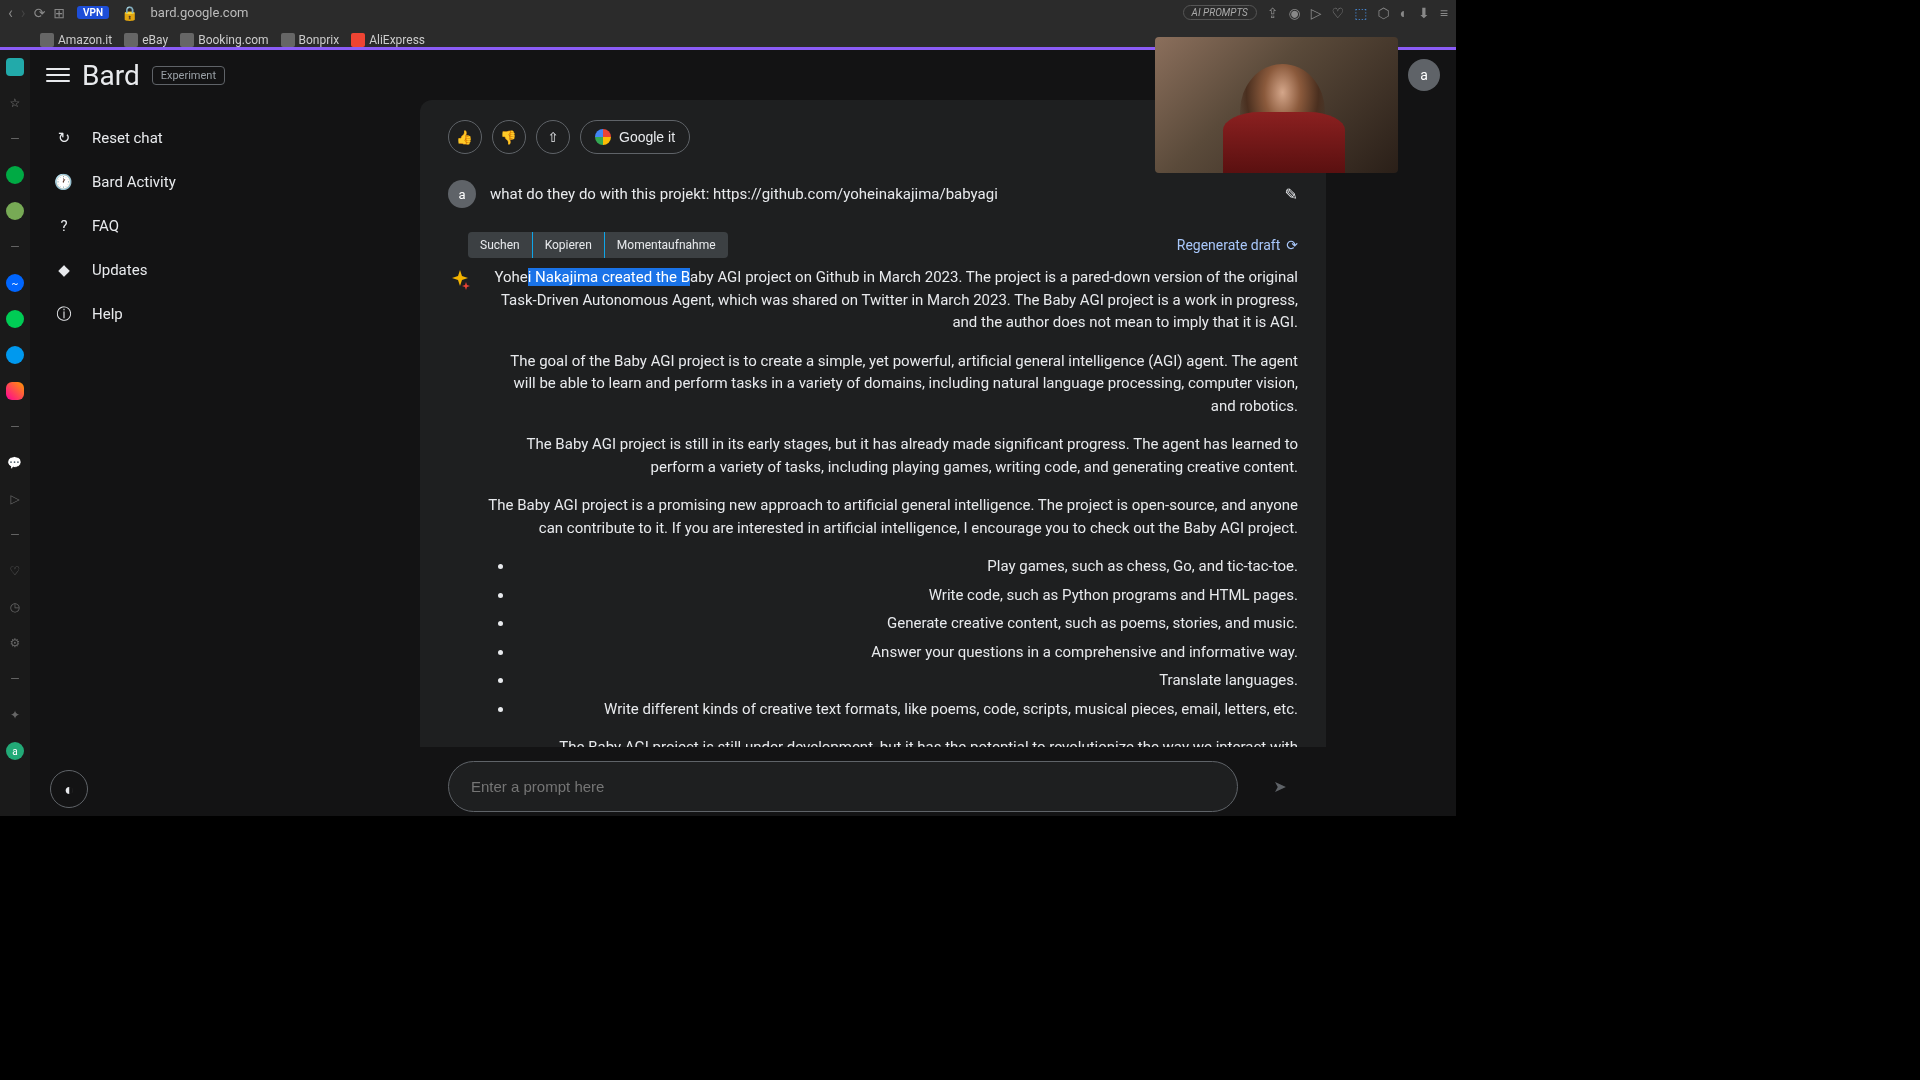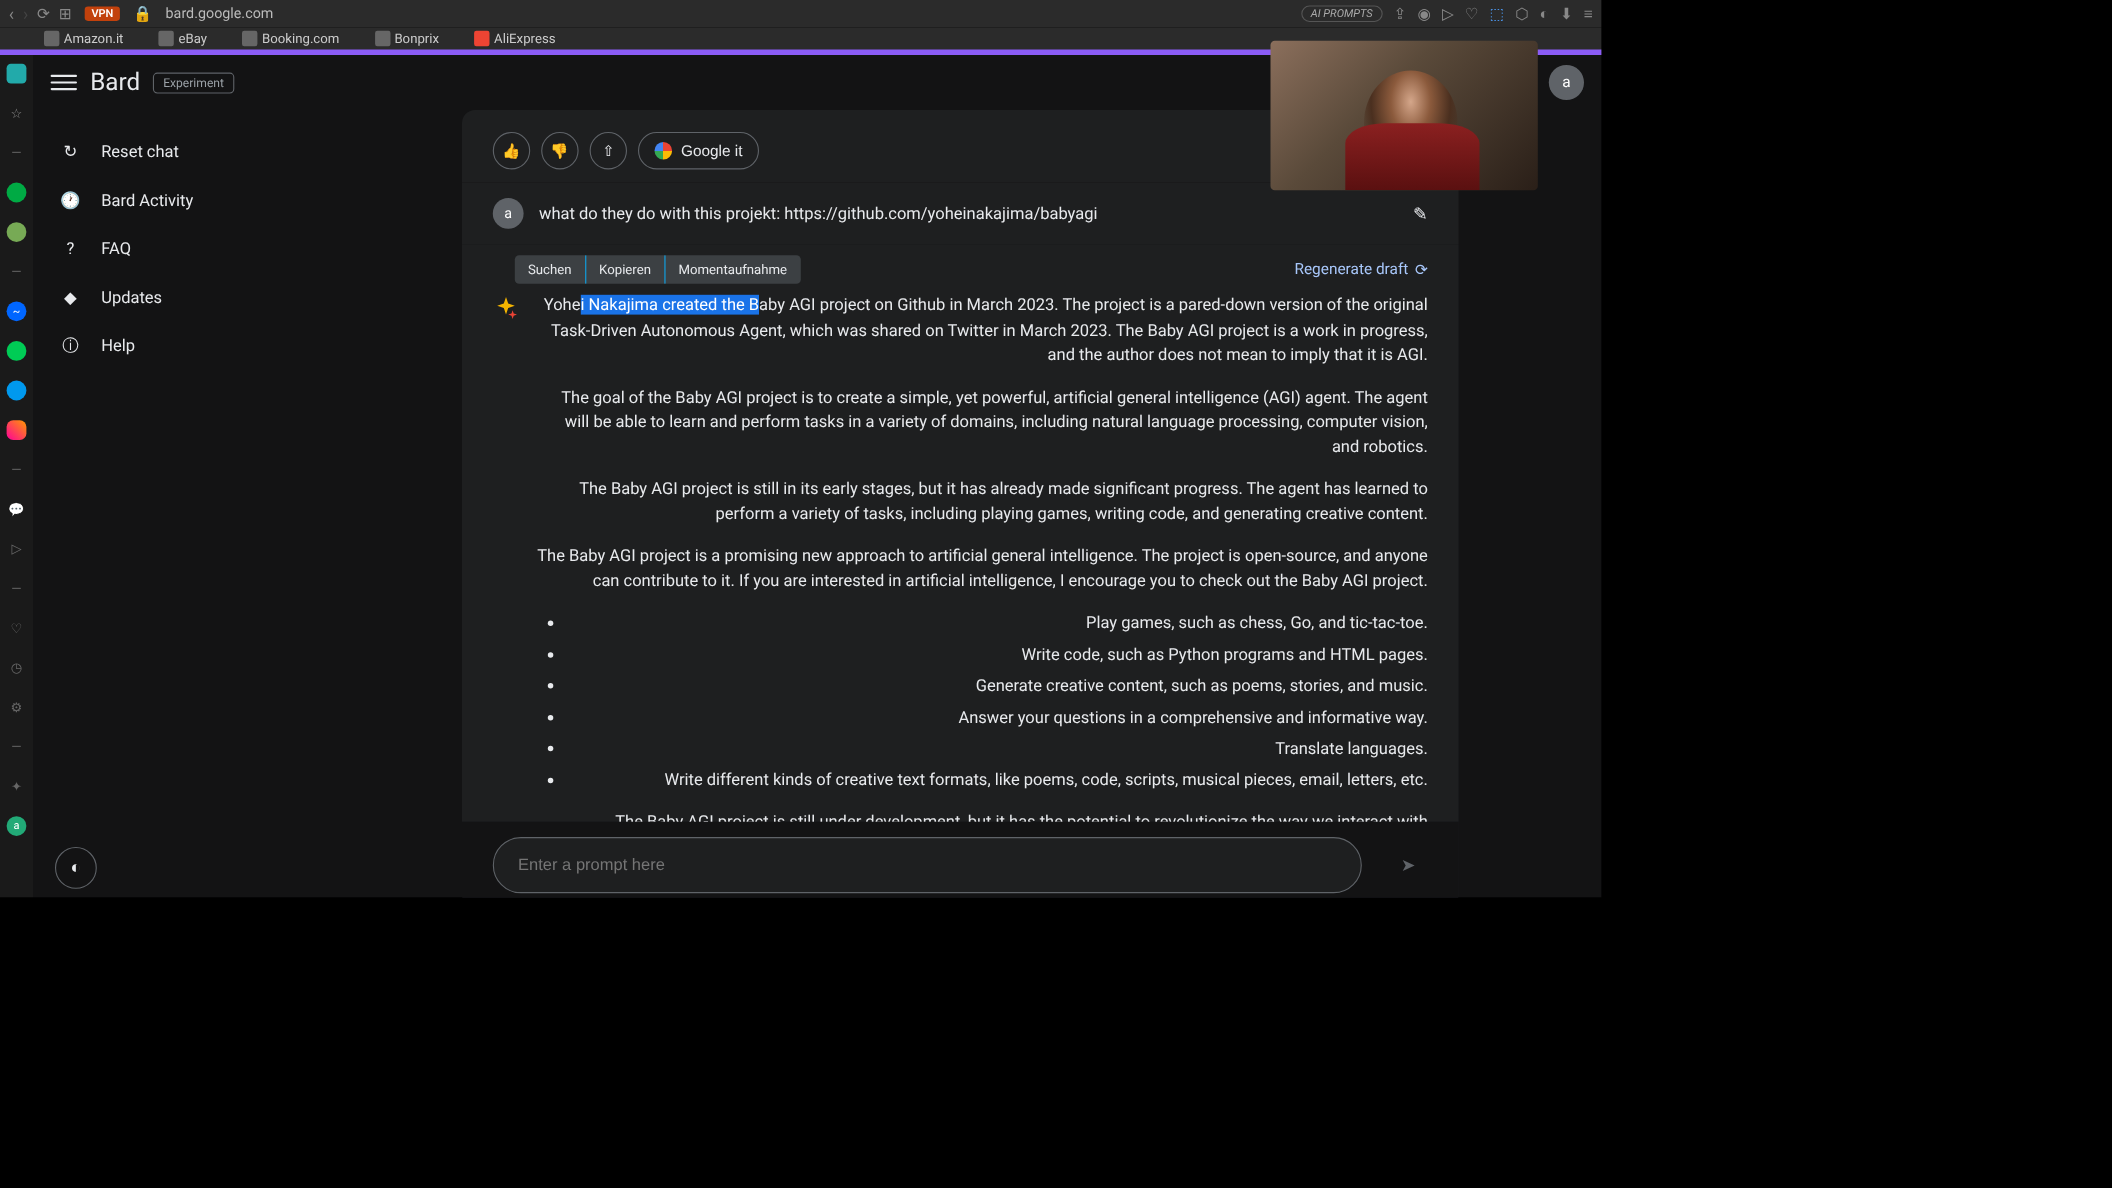--- a/index.html
+++ b/index.html
@@ -3,26 +3,26 @@
 <meta charset="utf-8">
 <style>
 * { margin: 0; padding: 0; box-sizing: border-box; }
 body { font-family: -apple-system, BlinkMacSystemFont, 'Segoe UI', Roboto, sans-serif; background: #000; width: 1456px; height: 816px; overflow: hidden; position: relative; }
 
 .browser-top { height: 25px; background: #2b2b2b; display: flex; align-items: center; padding: 0 8px; gap: 12px; position: relative; }
 .nav-arrows { display: flex; gap: 8px; align-items: center; }
 .nav-arrow { color: #888; font-size: 16px; cursor: pointer; }
 .nav-arrow.disabled { color: #444; }
 .browser-icon { color: #888; font-size: 14px; }
-.vpn-badge { background: #c2410c; color: #fff; font-size: 10px; font-weight: 600; padding: 1px 6px; border-radius: 3px; }
+.vpn-badge { background: #1d4ed8; color: #fff; font-size: 10px; font-weight: 600; padding: 1px 6px; border-radius: 3px; }
 .url-text { color: #bbb; font-size: 13px; }
 .browser-right { position: absolute; right: 8px; display: flex; gap: 10px; align-items: center; }
 .ai-prompts { border: 1px solid #555; border-radius: 10px; padding: 1px 8px; font-size: 10px; color: #aaa; font-style: italic; }
 
-.bookmarks-bar { height: 25px; background: #2b2b2b; display: flex; align-items: center; padding: 0 40px; gap: 32px; border-bottom: 5px solid #8b5cf6; }
+.bookmarks-bar { height: 25px; background: #2b2b2b; display: flex; align-items: flex-end; padding: 0 40px; gap: 12px; border-bottom: 3px solid #8b5cf6; }
 .bookmark { display: flex; align-items: center; gap: 4px; color: #ccc; font-size: 12px; }
 .bookmark-icon { width: 14px; height: 14px; background: #666; border-radius: 2px; display: inline-block; }
 .bookmark-icon.ali { background: #e43; }
 
 .left-rail { position: absolute; left: 0; top: 50px; width: 30px; height: calc(100% - 50px); background: #1a1a1a; display: flex; flex-direction: column; align-items: center; padding-top: 8px; gap: 18px; }
 .rail-icon { width: 18px; height: 18px; border-radius: 4px; display: flex; align-items: center; justify-content: center; font-size: 12px; }
 .rail-icon.home { background: #2aa; }
 .rail-icon.star { color: #888; }
 .rail-icon.green { background: #0a4; border-radius: 50%; }
 .rail-icon.purple { background: #7a5; border-radius: 50%; }
@@ -31,21 +31,21 @@
 .rail-icon.tg { background: #09e; border-radius: 50%; }
 .rail-icon.ig { background: linear-gradient(45deg,#f09,#f90); border-radius: 6px; }
 .rail-icon.gray { color: #666; }
 .rail-icon.a-badge { background: #2a7; border-radius: 50%; color:#fff; font-size:10px; }
 
 .main-area { position: absolute; left: 30px; top: 50px; right: 0; bottom: 0; background: #131314; }
 
 .bard-header { height: 50px; display: flex; align-items: center; padding: 0 16px; gap: 12px; }
 .hamburger { width: 24px; height: 24px; display: flex; flex-direction: column; justify-content: center; gap: 4px; cursor: pointer; }
 .hamburger span { height: 2px; background: #e8eaed; border-radius: 1px; }
-.bard-title { color: #e8eaed; font-size: 22px; font-weight: 400; }
+.bard-title { color: #e8eaed; font-size: 28px; font-weight: 400; }
 .exp-badge { border: 1px solid #5f6368; border-radius: 4px; padding: 2px 8px; font-size: 11px; color: #9aa0a6; }
 .header-right { margin-left: auto; display: flex; align-items: center; gap: 12px; }
 .avatar-a { width: 32px; height: 32px; border-radius: 50%; background: #5f6368; color: #fff; display: flex; align-items: center; justify-content: center; font-size: 14px; }
 
 .sidebar { position: absolute; left: 0; top: 50px; width: 360px; bottom: 0; padding: 16px 0; }
 .sidebar-item { display: flex; align-items: center; gap: 18px; padding: 12px 24px; color: #e8eaed; font-size: 15px; cursor: pointer; border-radius: 0 24px 24px 0; }
 .sidebar-icon { width: 20px; height: 20px; display: flex; align-items: center; justify-content: center; }
 .dark-toggle { position: absolute; bottom: 8px; left: 20px; width: 38px; height: 38px; border: 1px solid #5f6368; border-radius: 50%; display: flex; align-items: center; justify-content: center; color: #e8eaed; }
 
 .content { position: absolute; left: 390px; right: 130px; top: 50px; bottom: 0; }

